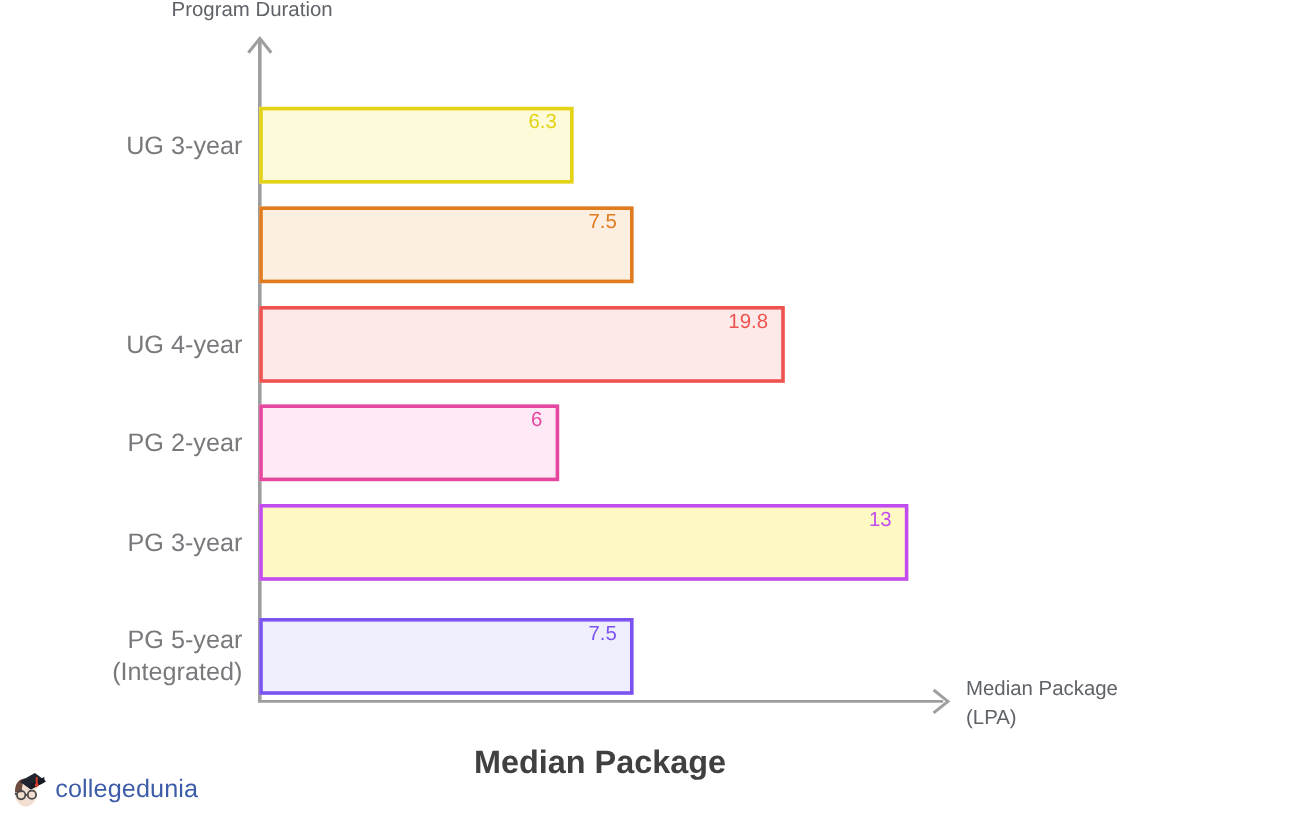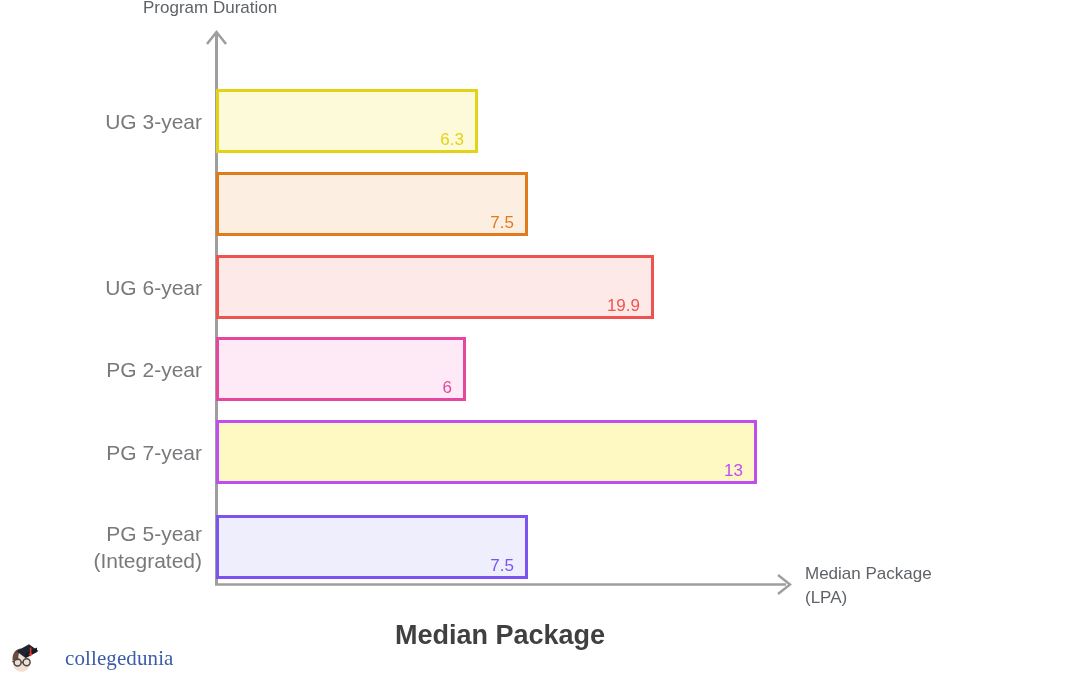--- a/index.html
+++ b/index.html
@@ -76,21 +76,21 @@
 
   .bar {
     position: absolute;
     left: 216px;
     top: 0;
     height: 64px;
     box-sizing: border-box;
     border-style: solid;
     border-width: 3px;
     display: flex;
-    align-items: flex-end;
+    align-items: flex-start;
     justify-content: flex-end;
   }
 
   .bar-value {
     font-size: 17px;
     padding-right: 11px;
     white-space: nowrap;
   }
 
   
@@ -117,22 +117,21 @@
     white-space: nowrap;
   }
 
   
   .watermark {
     position: absolute;
     left: 6px;
     top: 641px;
     display: flex;
     align-items: center;
-    gap: 25px;
-    font-family: Liberation Serif, serif;
+    gap: 6px;
   }
   .watermark-mark {
     width: 34px;
     height: 34px;
     display: block;
   }
   .watermark-text {
     font-size: 21px;
     color: #3c5ca8;
     letter-spacing: .1px;
@@ -168,39 +167,39 @@
     </div>
 
     <div class="bar-row" style="top:89px;">
       <div class="bar" style="width:312px;border-color:#e07b1e;background:#fdeee2;">
         <span class="bar-value" style="color:#e07b1e;">7.5</span>
       </div>
     </div>
 
     <div class="bar-row" style="top:172px;">
       <div class="cat-label">
-        <span>UG 6-year</span>
+        <span>UG 4-year</span>
       </div>
       <div class="bar" style="width:438px;border-color:#ef5350;background:#fdeae8;">
-        <span class="bar-value" style="color:#ef5350;">19.9</span>
+        <span class="bar-value" style="color:#ef5350;">19.8</span>
       </div>
     </div>
 
     <div class="bar-row" style="top:254px;">
       <div class="cat-label">
         <span>PG 2-year</span>
       </div>
       <div class="bar" style="width:250px;border-color:#e5479e;background:#fdeaf6;">
         <span class="bar-value" style="color:#e5479e;">6</span>
       </div>
     </div>
 
     <div class="bar-row" style="top:337px;">
       <div class="cat-label">
-        <span>PG 7-year</span>
+        <span>PG 3-year</span>
       </div>
       <div class="bar" style="width:541px;border-color:#c34cf0;background:#fef9c3;">
         <span class="bar-value" style="color:#c34cf0;">13</span>
       </div>
     </div>
 
     <div class="bar-row" style="top:420px;margin-top:12px;">
       <div class="cat-label">
         <span>PG 5-year</span>
         <span>(Integrated)</span>

